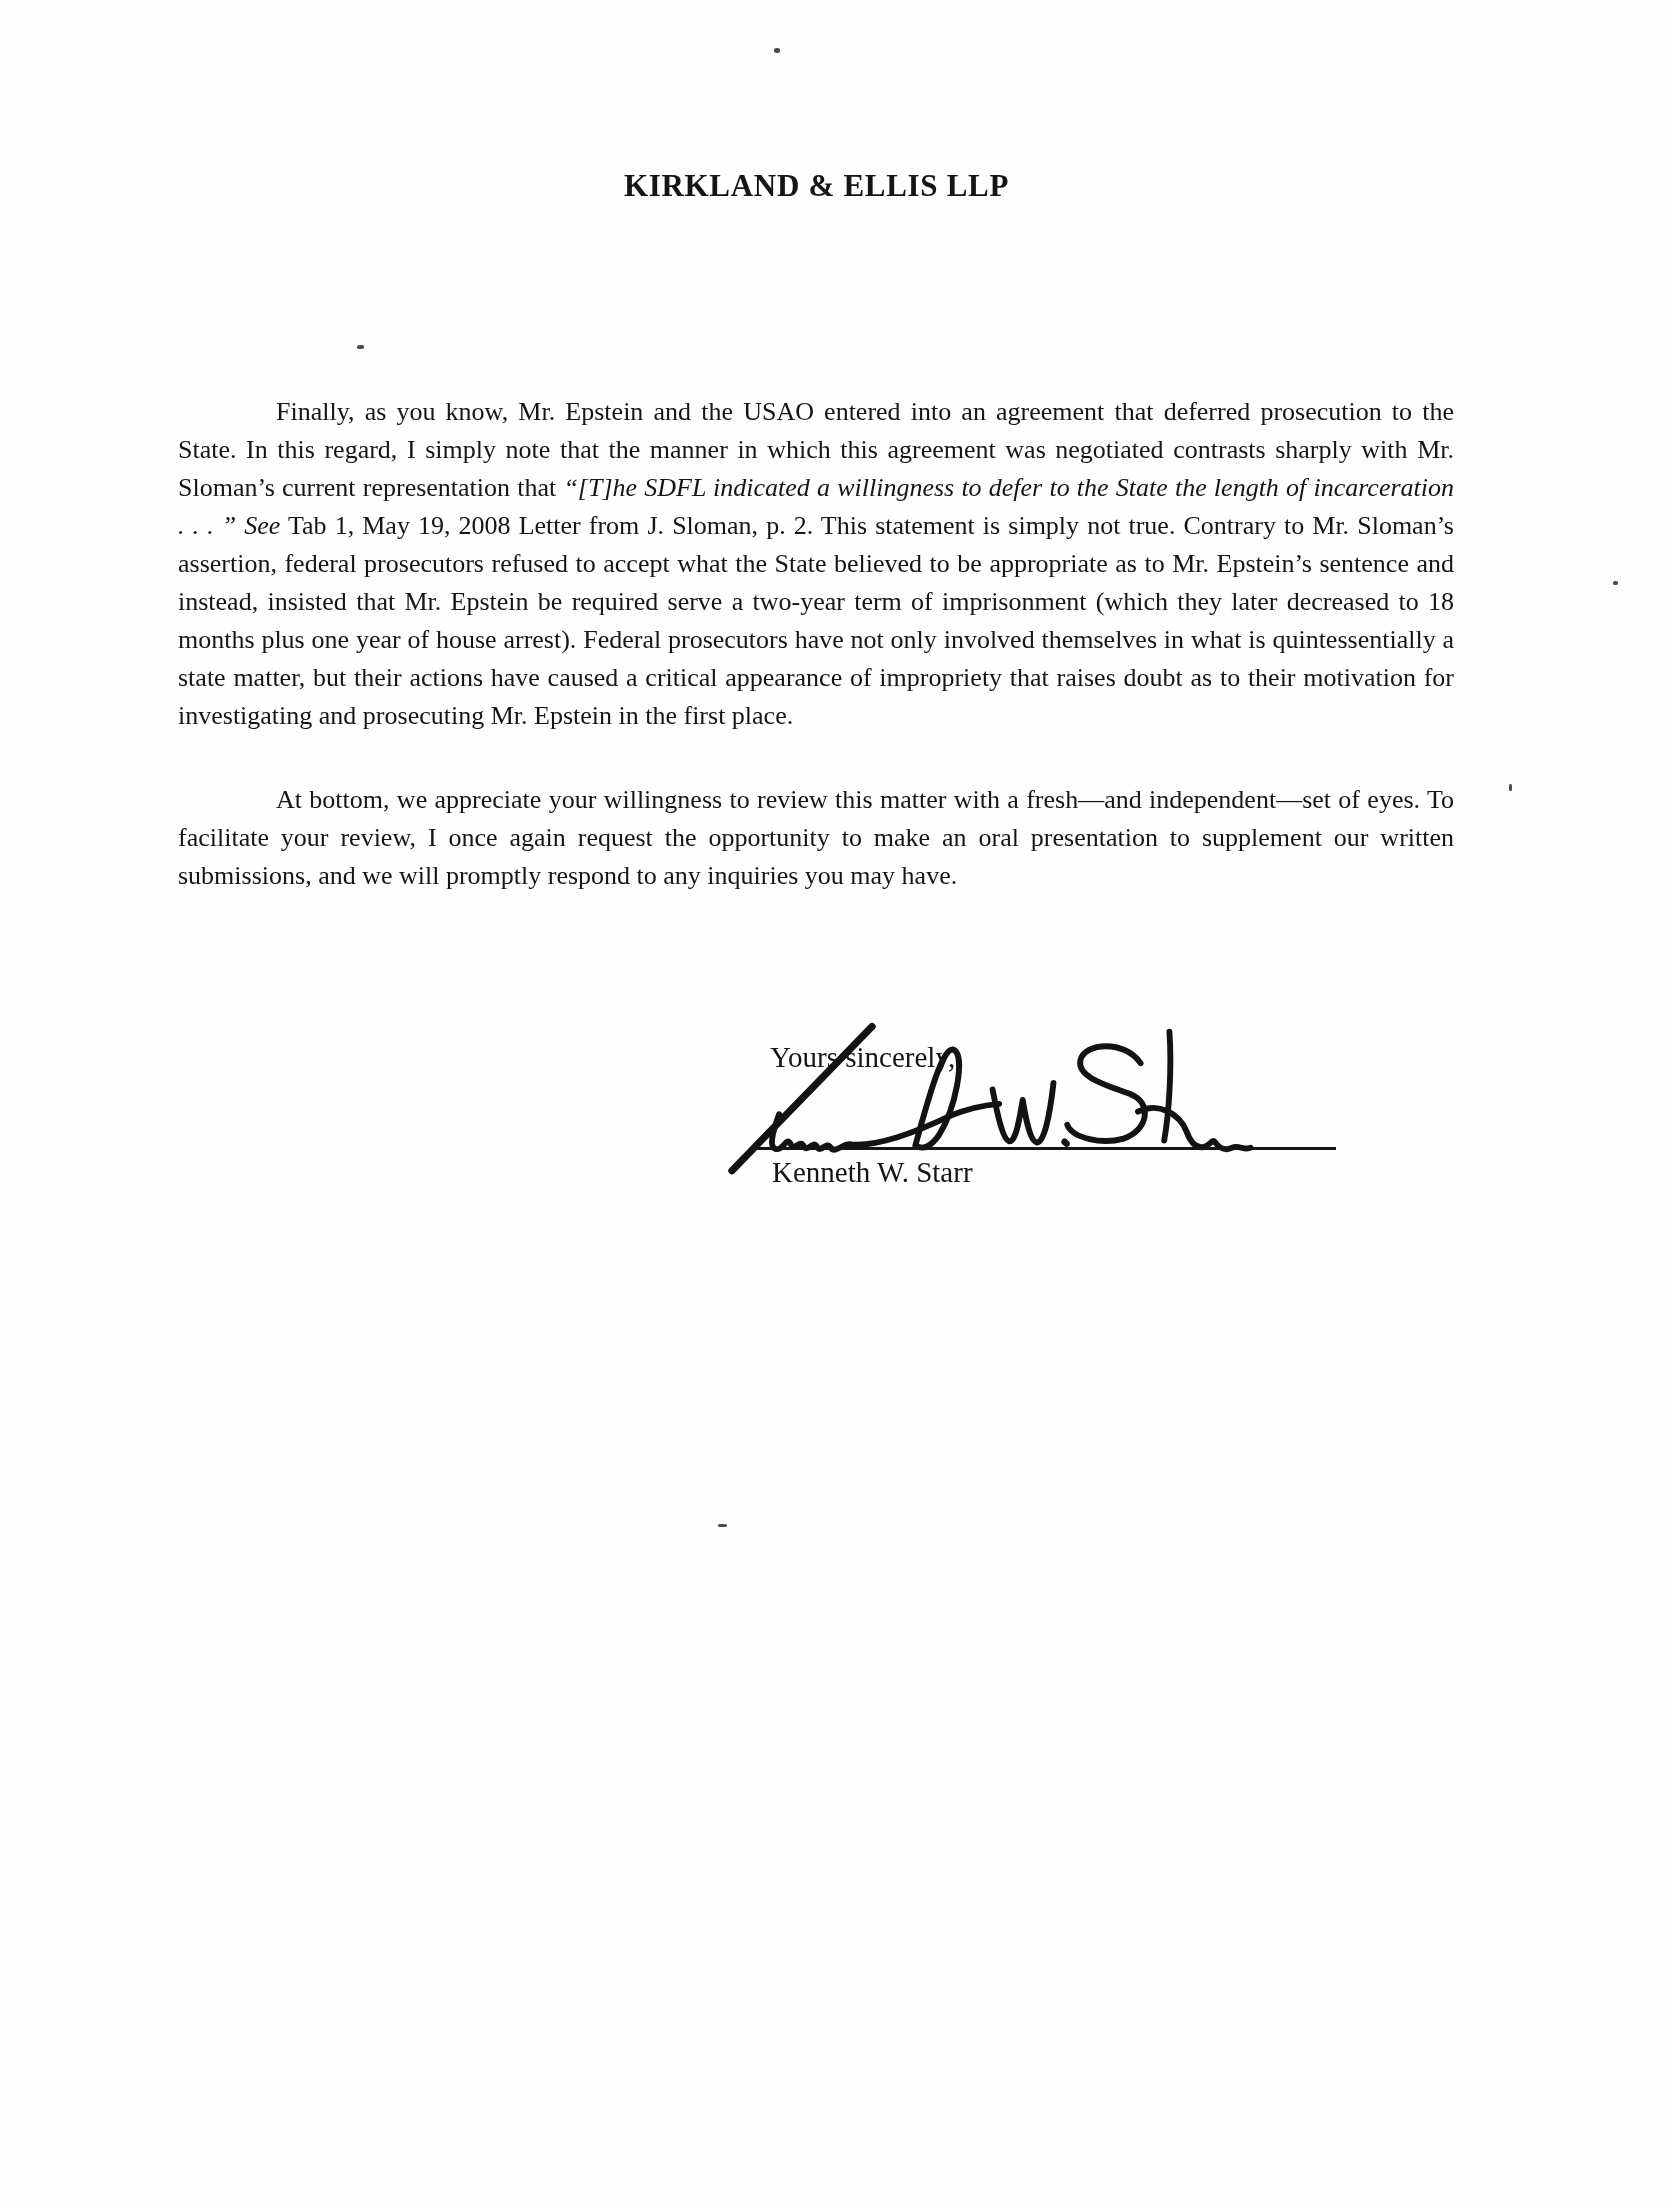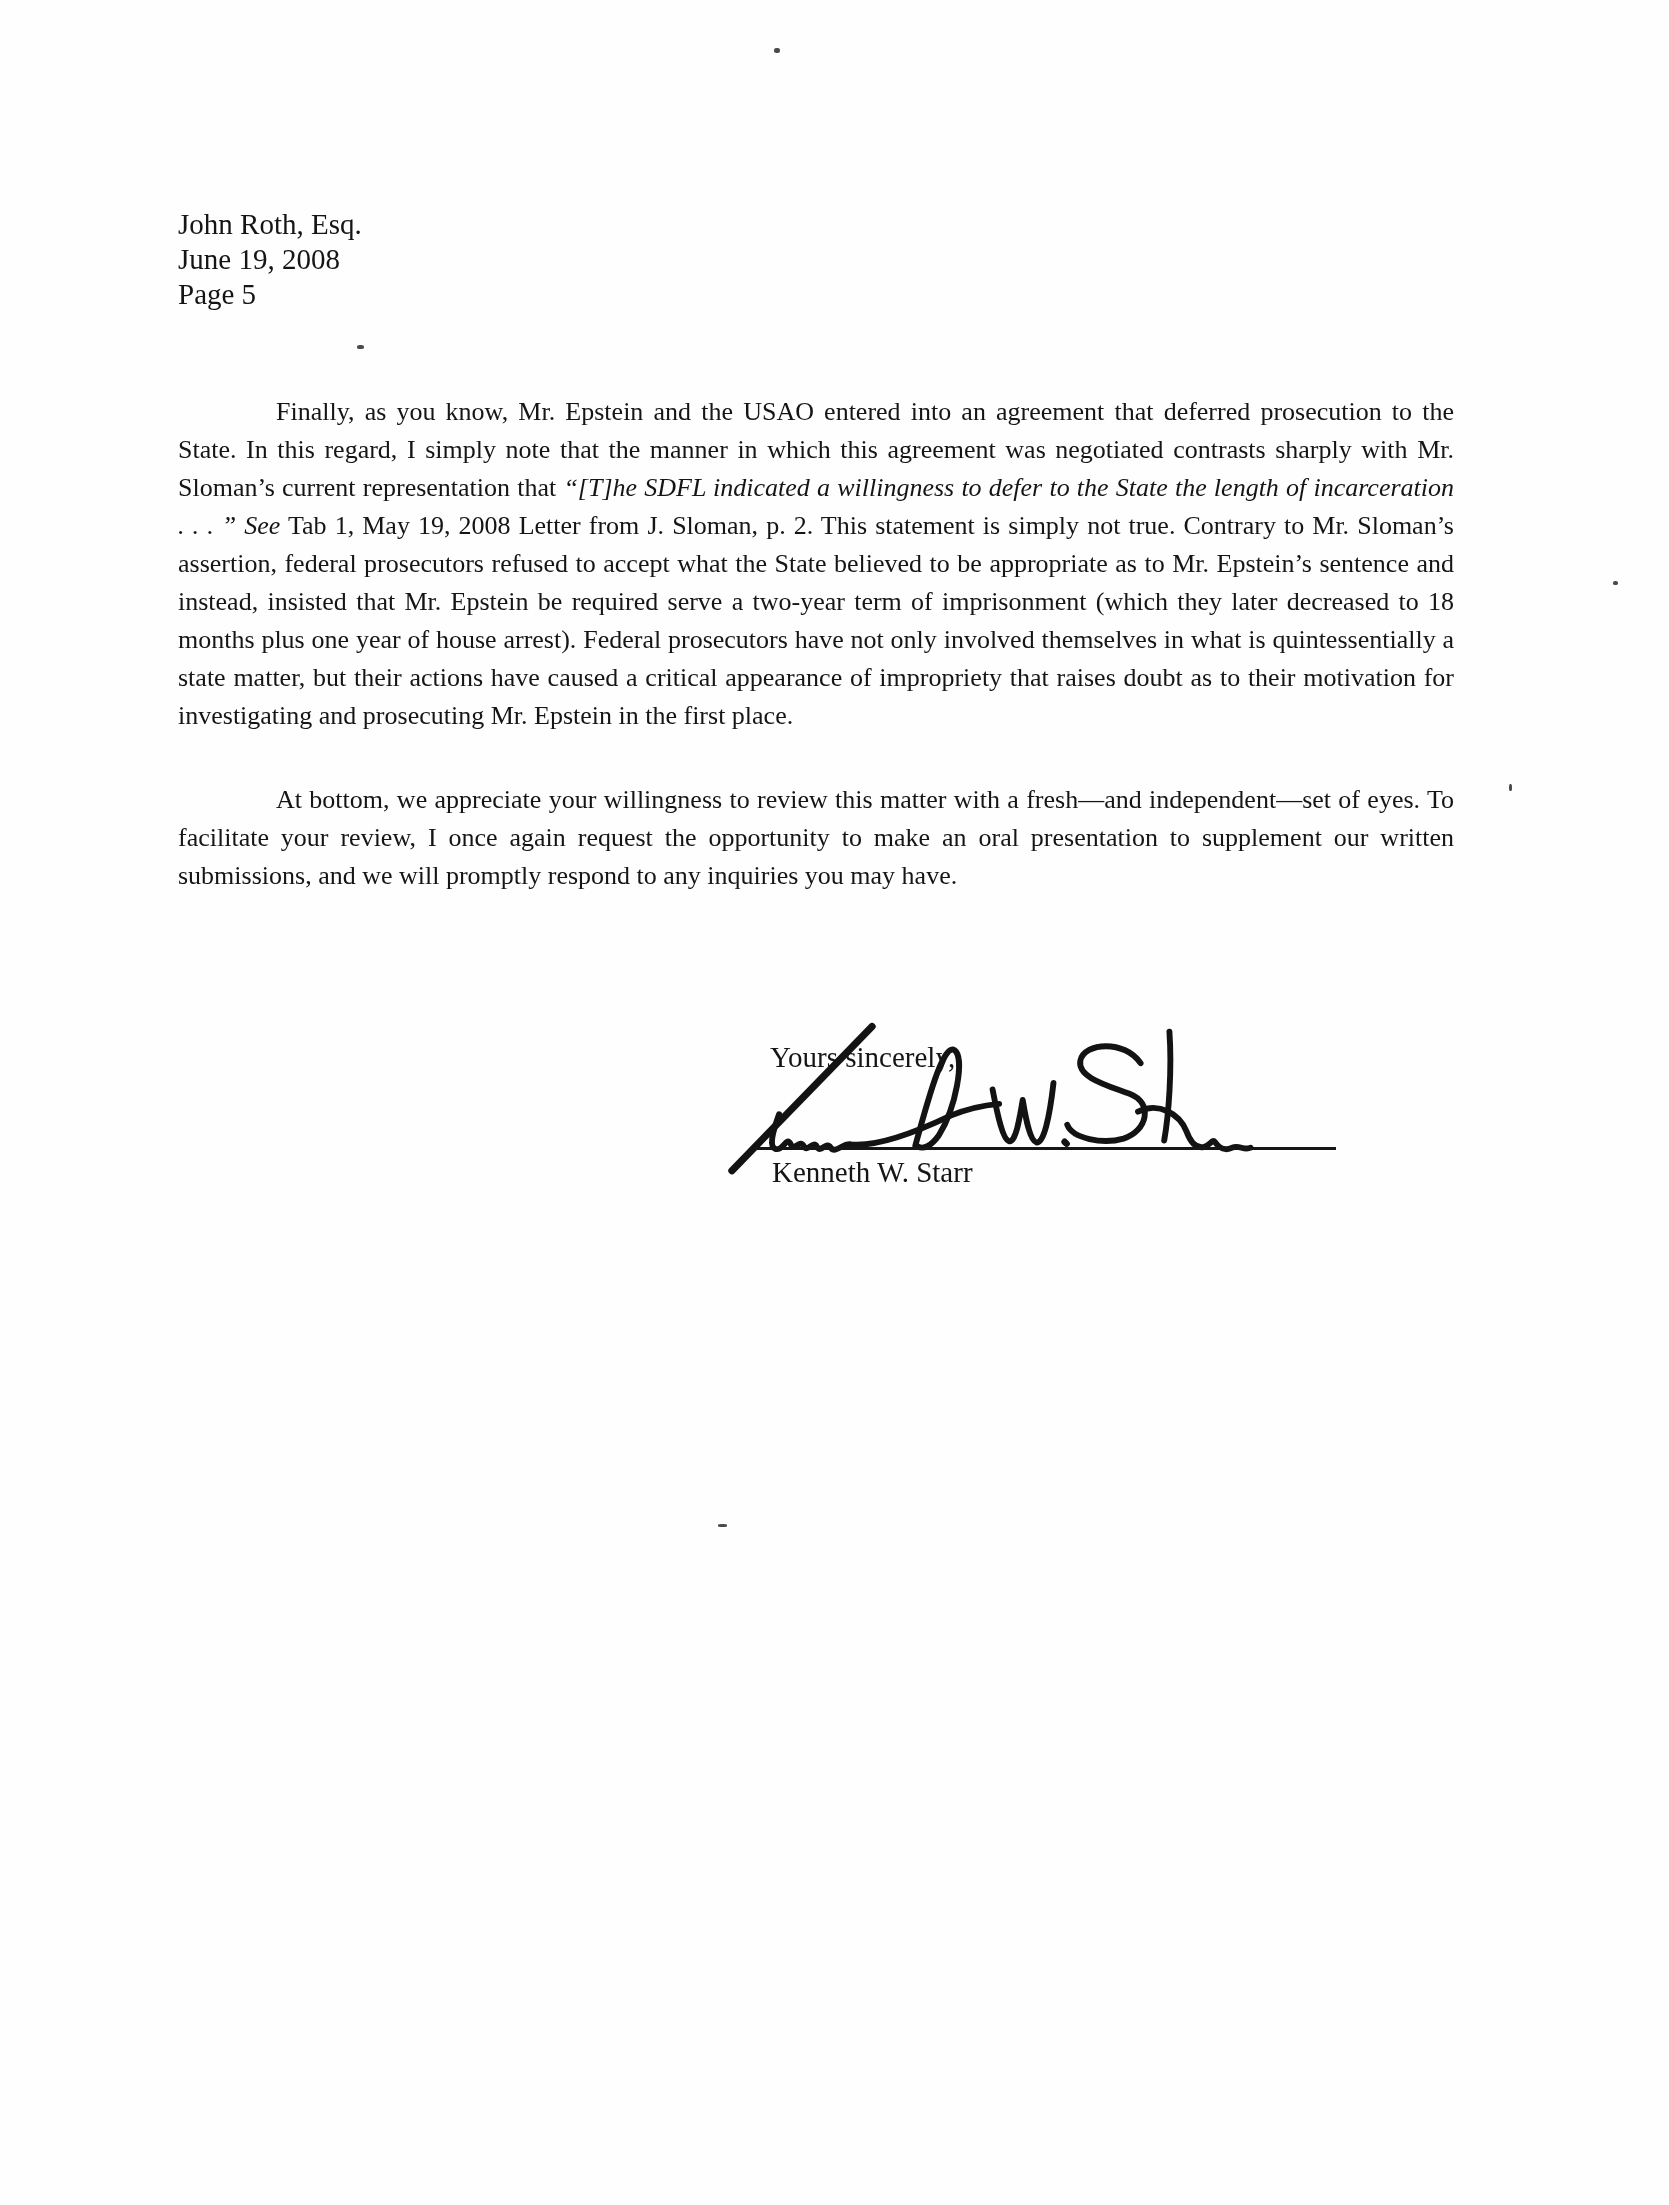--- a/index.html
+++ b/index.html
@@ -112,26 +112,22 @@
 <body>
 
 <div class="page">
 
   <div class="artifact a1"></div>
   <div class="artifact a2"></div>
   <div class="artifact a3"></div>
   <div class="artifact a4"></div>
   <div class="artifact a5"></div>
 
+  <div class="firm-title">KIRKLAND &amp; ELLIS LLP</div>
 
-  <div class="address-block">
-    <div>John Roth, Esq.</div>
-    <div>June 19, 2008</div>
-    <div>Page 5</div>
-  </div>
 
   <div class="letter-body">
     <p><span>Finally, as you know, Mr. Epstein and the USAO entered into an agreement that deferred prosecution to the State.  In this regard, I simply note that the manner in which this agreement was negotiated contrasts sharply with Mr. Sloman’s current representation that </span><span class="seg-italic">“[T]he SDFL indicated a willingness to defer to the State the length of incarceration . . . ”  See</span><span> Tab 1, May 19, 2008 Letter from J. Sloman, p. 2.  This statement is simply not true.  Contrary to Mr. Sloman’s assertion, federal prosecutors refused to accept what the State believed to be appropriate as to Mr. Epstein’s sentence and instead, insisted that Mr. Epstein be required serve a two-year term of imprisonment (which they later decreased to 18 months plus one year of house arrest).  Federal prosecutors have not only involved themselves in what is quintessentially a state matter, but their actions have caused a critical appearance of impropriety that raises doubt as to their motivation for investigating and prosecuting Mr. Epstein in the first place.</span></p>
     <p>At bottom, we appreciate your willingness to review this matter with a fresh—and independent—set of eyes.  To facilitate your review, I once again request the opportunity to make an oral presentation to supplement our written submissions, and we will promptly respond to any inquiries you may have.</p>
   </div>
 
   <div class="valediction">Yours sincerely,</div>
 
   <svg class="signature-svg" viewBox="0 0 1000 270" fill="none" stroke="#131313" stroke-linecap="round" stroke-linejoin="round">
 

